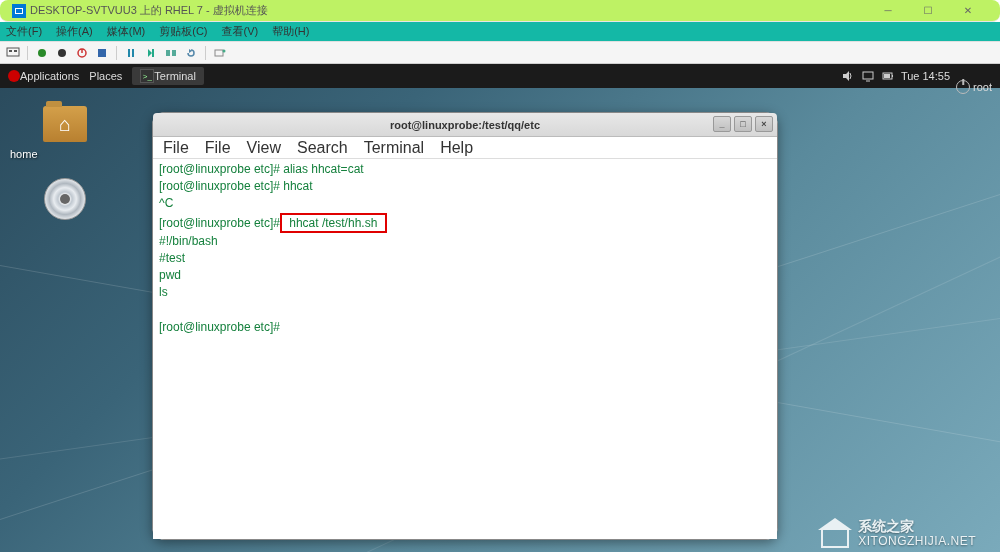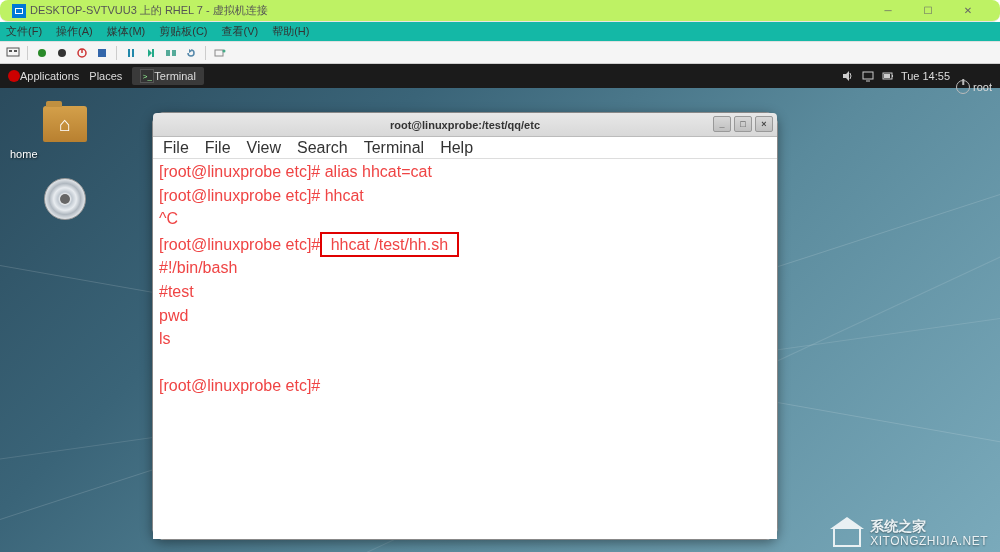--- a/index.html
+++ b/index.html
@@ -53,25 +53,25 @@
 .dvd-disc{width:42px;height:42px;border-radius:50%;background:radial-gradient(circle,#fff 15%,#c0c8d0 25%,#e8ecf0 40%,#b0b8c0 55%,#e0e4e8 70%);border:1px solid #999;position:relative;}
 .dvd-disc::after{content:'';position:absolute;top:50%;left:50%;width:10px;height:10px;background:#666;border-radius:50%;transform:translate(-50%,-50%);}
 .d-label { text-shadow: 1px 1px 2px rgba(0,0,0,0.7); white-space: pre-line; line-height: 1.2; }
 
 
 .termwin { position: absolute; top: 48px; left: 152px; width: 626px; background: #fff; border: 1px solid #888; border-radius: 12px; box-shadow: 0 3px 12px rgba(0,0,0,0.4); z-index: 3; }
 .termwin-title { height: 24px; background: linear-gradient(#e8e8e8,#d8d8d8); border-radius: 4px 4px 0 0; display: flex; align-items: center; justify-content: center; font-size: 11px; font-weight: bold; color: #333; position: relative; border-bottom: 1px solid #bbb; }
 .termwin-btns { position: absolute; right: 4px; top: 3px; display: flex; gap: 3px; }
 .tw-btn { width: 18px; height: 16px; background: linear-gradient(#d8d8d8,#c0c0c0); border: 1px solid #999; border-radius: 2px; display: flex; align-items: center; justify-content: center; font-size: 9px; color: #444; }
 .termwin-menu { height: 22px; display: flex; align-items: center; gap: 16px; padding: 0 10px; font-size: 16px; color: #333; border-bottom: 1px solid #ddd; }
-.termwin-body { padding: 2px 6px 6px; font-family: "Courier New", monospace; font-size: 16px; color: #ef4444; line-height: 1.35; min-height: 380px; background: #fff; white-space: pre; }
+.termwin-body { padding: 2px 6px 6px; font-family: "Courier New", monospace; font-size: 12px; color: #15803d; line-height: 1.35; min-height: 380px; background: #fff; white-space: pre; }
 .red-box { border: 2px solid #e00000; padding: 0 4px; display: inline-block; }
 
 
-.watermark { position:absolute; right:12px; bottom:4px; display:flex; align-items:flex-start; gap:6px; color:#fff; font-size:11px; opacity:0.85; text-shadow:0 1px 2px rgba(0,0,0,0.5); z-index:4;}
+.watermark { position:absolute; right:24px; bottom:4px; display:flex; align-items:center; gap:6px; color:#fff; font-size:11px; opacity:0.85; text-shadow:0 1px 2px rgba(0,0,0,0.5); z-index:4;}
 .watermark .wm-logo{width:34px;height:28px;position:relative;}
 .watermark .wm-house{width:28px;height:20px;border:2px solid #fff;border-top:none;position:absolute;bottom:0;left:3px;}
 .watermark .wm-roof{width:0;height:0;border-left:17px solid transparent;border-right:17px solid transparent;border-bottom:12px solid #fff;position:absolute;top:-2px;left:0;}
 .watermark .wm-text{display:flex;flex-direction:column;line-height:1.1;}
 .watermark .wm-cn{font-size:14px;font-weight:bold;}
 .watermark .wm-en{font-size:12px;letter-spacing:0.5px;}
 </style>
 </head>
 <body>
 

